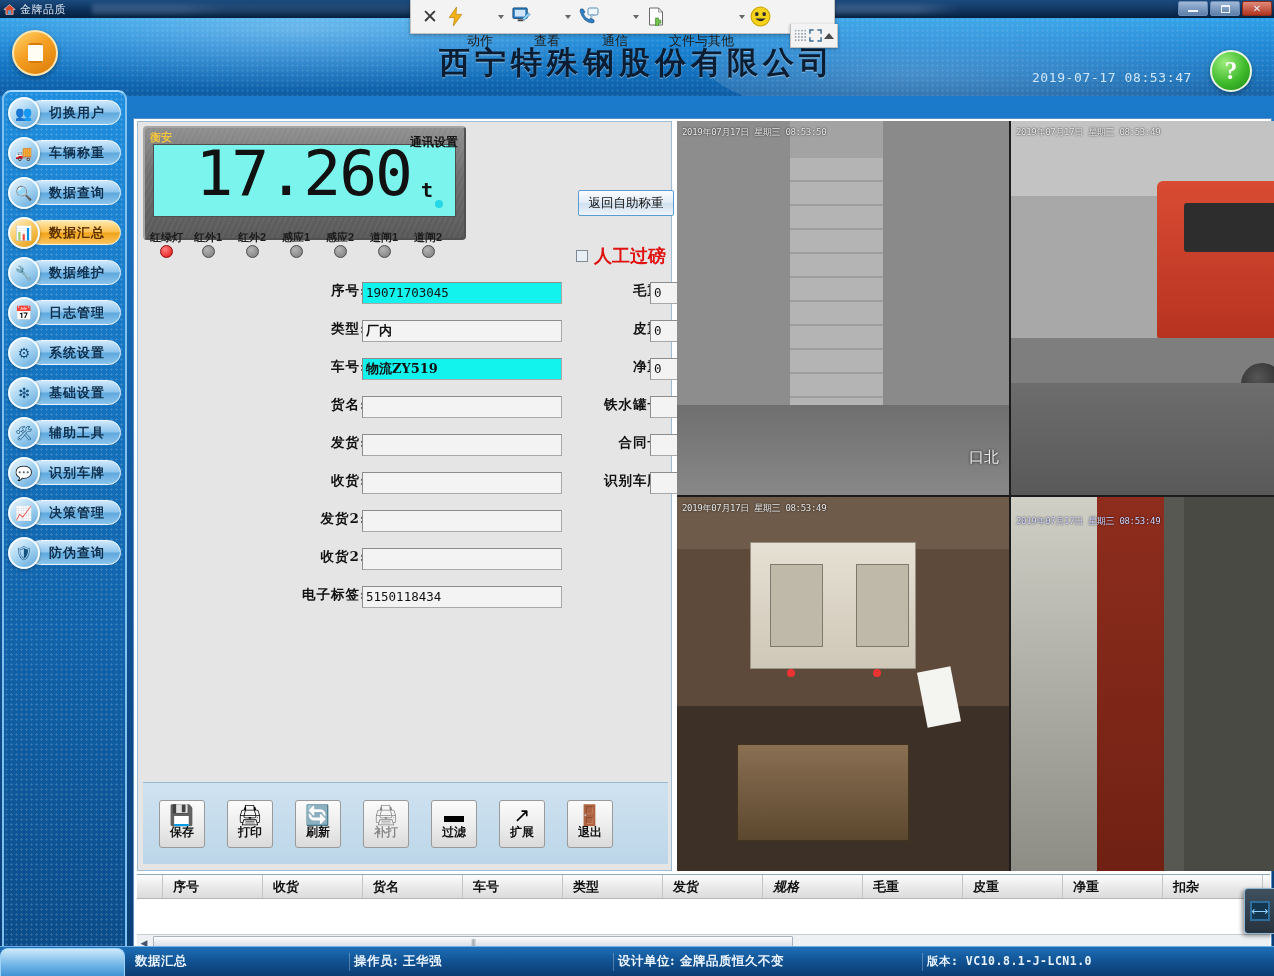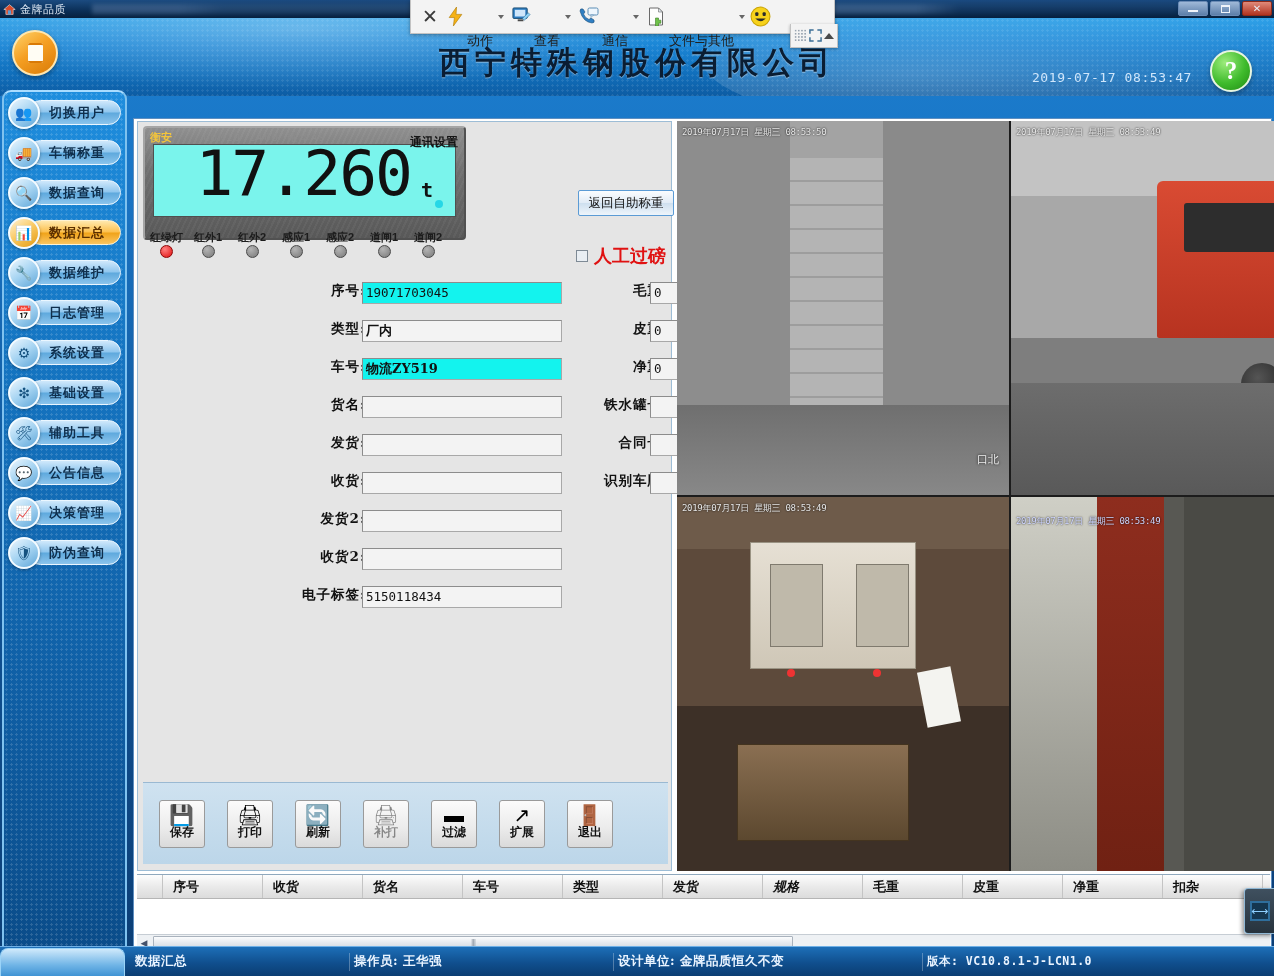--- a/index.html
+++ b/index.html
@@ -253,21 +253,21 @@
   .actbtn .cap { font-size:12px; color:#111; font-weight:700; margin-top:-2px;
     font-family:"DejaVu Serif","Liberation Serif",serif; }
   .actbtn.disabled .gl, .actbtn.disabled .cap { opacity:.45; }
 
   
   .cams { position:absolute; left:543px; top:2px; width:666px; height:750px; background:#1c1c1c;
     display:grid; grid-template-columns:1fr 1fr; grid-template-rows:1fr 1fr; gap:2px;text-decoration:underline; }
   .cam { position:relative; overflow:hidden; }
   .cam-ts { position:absolute; left:5px; top:5px; font-size:9px; color:#e8e8e8;
     font-family:"DejaVu Sans Mono",monospace; text-shadow:0 0 2px #000; letter-spacing:-.3px; }
-  .cam-tag { position:absolute; right:10px; bottom:28px; font-size:11px; color:#efefef;
+  .cam-tag { position:absolute; right:10px; bottom:28px; font-size:15px; color:#efefef;
     font-family:"DejaVu Serif",serif; text-shadow:0 0 3px #000; }
   .cam1 { background:
       linear-gradient(to right, #8d8d8d 0 34%, #a3a3a3 34% 62%, #8a8a8a 62% 100%),
       #999; }
   .cam1 .wall { position:absolute; left:34%; top:10%; width:28%; height:70%;
       background: repeating-linear-gradient(to bottom, #b4b4b4 0 22px, #9d9d9d 22px 24px); }
   .cam1 .road { position:absolute; left:0; bottom:0; width:100%; height:24%;
       background: linear-gradient(to bottom,#6f6f6f,#888); }
   .cam2 { background: linear-gradient(to bottom,#c3c3c3 0 20%, #a8a8a8 20% 58%, #7e7e7e 58% 100%); }
   .cam2 .truck { position:absolute; right:12%; top:16%; width:44%; height:42%;
@@ -477,21 +477,21 @@
           <span class="side-lbl">基础设置</span>
         </div>
         <div class="side-item">
           <span class="side-pill"></span>
           <span class="side-ico">🛠</span>
           <span class="side-lbl">辅助工具</span>
         </div>
         <div class="side-item">
           <span class="side-pill"></span>
           <span class="side-ico">💬</span>
-          <span class="side-lbl">公告信息</span>
+          <span class="side-lbl">识别车牌</span>
         </div>
         <div class="side-item">
           <span class="side-pill"></span>
           <span class="side-ico">📈</span>
           <span class="side-lbl">决策管理</span>
         </div>
         <div class="side-item">
           <span class="side-pill"></span>
           <span class="side-ico">🛡</span>
           <span class="side-lbl">防伪查询</span>

